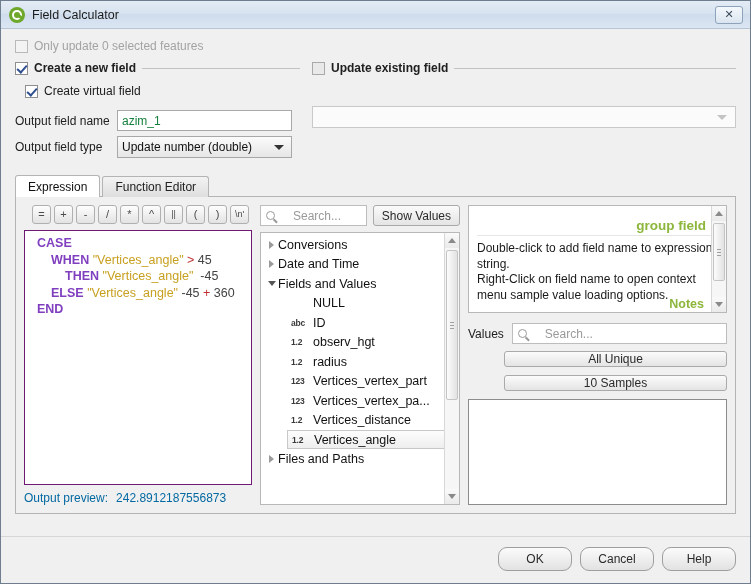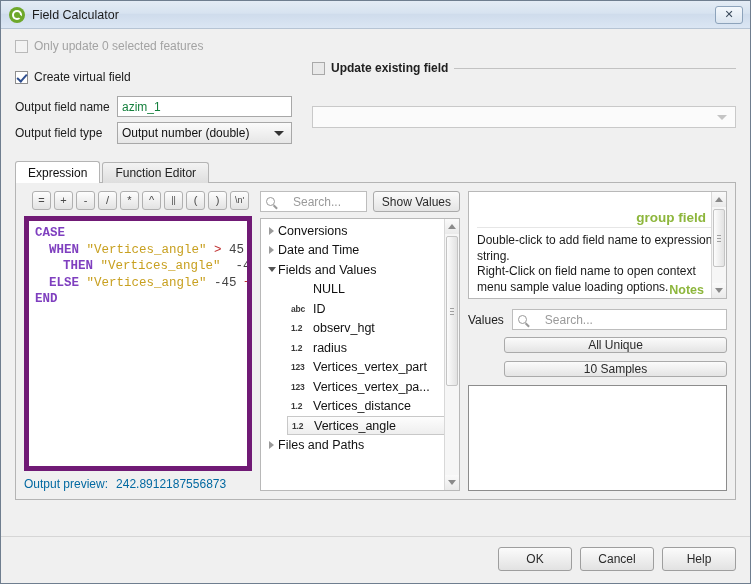--- a/index.html
+++ b/index.html
@@ -255,24 +255,24 @@
     border-radius: 3px;
     background: linear-gradient(to bottom, #fdfdfd, #e3e3e3);
     display: flex; align-items: center; justify-content: center;
     font-size: 11px; color: #4a4a4a;
     line-height: 1;
   }
   .op.small { font-size: 9px; }
 
   .expr {
     flex: 1 1 auto;
-    border: 5px solid #701a75;
-    background: #ffffff;
-    padding: 4px 6px;
-    font-family: Liberation Mono, monospace;
+    border: 1px solid #701a75;
+    background: #ffffff;
+    padding: 4px 12px;
+    font-family: Liberation Sans, sans-serif;
     font-size: 12.5px;
     line-height: 16.5px;
     overflow: hidden;
     white-space: pre;
     height: 258px;
   }
   .kw  { color: #7f3fbf; font-weight: bold; }
   .fld { color: #c8a020; }
   .num { color: #444444; }
   .opx { color: #c03030; }
@@ -420,21 +420,21 @@
   }
 
   
   .col-right { flex: 1 1 auto; display: flex; flex-direction: column; }
   .help {
     height: 108px;
     border: 1px solid #b8b8b8;
     background: #ffffff;
     position: relative;
     overflow: hidden;
-    padding: 18px 8px;
+    padding: 12px 8px;
   }
   .help-title {
     text-align: right;
     color: #8db63c;
     font-weight: bold;
     font-size: 13.5px;
     padding-right: 12px;
     padding-bottom: 2px;
     border-bottom: 1px solid #e6e6e6;
     margin-bottom: 5px;
@@ -471,21 +471,21 @@
     position: absolute;
     right: 14px;
     bottom: 14px;
     display: flex;
     gap: 8px;
   }
   .footer .btn {
     width: 74px;
     height: 24px;
     border: 1px solid #9e9e9e;
-    border-radius: 3px;
+    border-radius: 9px;
     background: linear-gradient(to bottom, #fbfbfb, #e2e2e2);
     font-size: 12px;
   }
   .sep-line {
     position: absolute;
     left: 0; right: 0;
     bottom: 48px;
     height: 1px;
     background: #d6d6d6;
   }
@@ -508,35 +508,40 @@
 
   <div class="body-area">
 
     <div class="row only-update">
       <span class="cb disabled"></span>
       <span class="lbl disabled">Only update 0 selected features</span>
     </div>
 
     <div class="grouprow">
       <div class="group-left">
-
-        <div class="row" style="margin-top:9px;text-align:right;">
+        <div class="group-head">
+          <span class="cb checked"></span>
+          <span class="lbl bold">Create a new field</span>
+          <span class="line"></span>
+        </div>
+
+        <div class="row" style="margin-top:9px;margin-left:10px;text-align:right;">
           <span class="cb checked"></span>
           <span class="lbl">Create virtual field</span>
         </div>
 
         <div class="form">
           <div class="form-line">
             <span class="form-label">Output field name</span>
             <span class="textinput">azim_1</span>
           </div>
           <div class="form-line">
             <span class="form-label">Output field type</span>
             <span class="combo">
-              <span>Output number (double)</span>
+              <span>Update number (double)</span>
               <span class="arrow"></span>
             </span>
           </div>
         </div>
       </div>
 
       <div class="group-right">
         <div class="group-head">
           <span class="cb flat"></span>
           <span class="lbl bold">Update existing field</span>

